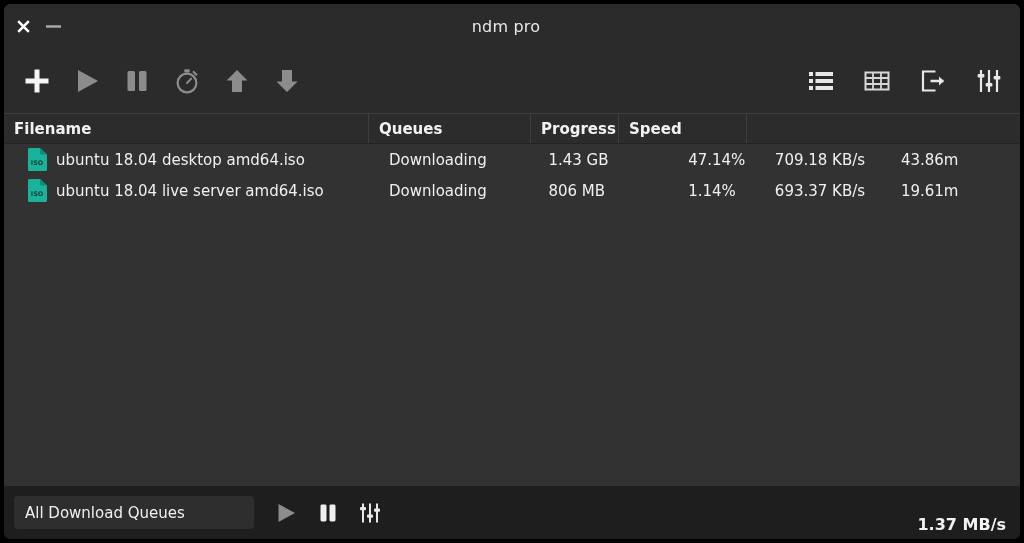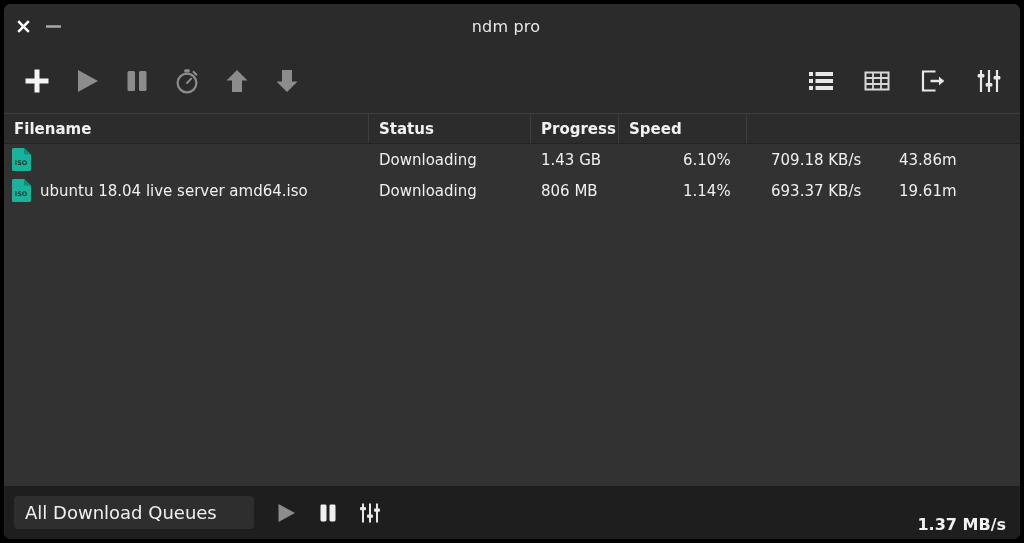--- a/index.html
+++ b/index.html
@@ -119,20 +119,21 @@
     border-right: 1px solid #3d3d3d;
     overflow: hidden;
     white-space: nowrap;
     cursor: pointer;
   }
   #rows { flex: 1 1 auto; min-height: 0; }
   .row {
     display: flex;
     height: 31px;
     cursor: pointer;
+    padding-left: 16px;
   }
   .cell {
     font-size: 15px;
     color: #f0f0f0;
     display: flex;
     align-items: center;
     padding-left: 10px;
     box-sizing: border-box;
     overflow: hidden;
     white-space: nowrap;
@@ -168,21 +169,21 @@
   }
   #queue-select {
     width: 240px;
     height: 33px;
     background: #2e2e2e;
     border-radius: 4px;
     display: flex;
     align-items: center;
     padding: 0 11px;
     box-sizing: border-box;
-    font-size: 18px;
+    font-size: 15px;
     color: #f0f0f0;
     cursor: pointer;
   }
   #status-actions {
     display: flex;
     align-items: center;
     margin-left: 16px;
   }
   #status-actions .sb-btn {
     width: 32px;
@@ -306,39 +307,40 @@
         </svg>
       </div>
 
     </div>
   </div>
 
   <div id="table">
 
     <div id="table-header">
       <div class="hcell c-name">Filename</div>
-      <div class="hcell c-status">Status</div>
+      <div class="hcell c-status">Queues</div>
       <div class="hcell c-progress">Progress</div>
       <div class="hcell c-speed">Speed</div>
       <div class="hcell c-extra"></div>
     </div>
 
     <div id="rows">
 
       <div class="row">
         <div class="cell name c-name">
           <svg class="file-icon" viewBox="0 0 19 23">
             <path d="M0 1.5 A1.5 1.5 0 0 1 1.5 0 H12 L19 6.4 V21.5 A1.5 1.5 0 0 1 17.5 23 H1.5 A1.5 1.5 0 0 1 0 21.5 Z" fill="#19b39b"></path>
             <path d="M12 0 L19 6.4 H13.2 A1.2 1.2 0 0 1 12 5.2 Z" fill="#0e8d79"></path>
             <text x="9" y="17.4" font-family="DejaVu Sans, sans-serif" font-size="6.4" font-weight="bold" fill="#123c36" text-anchor="middle">ISO</text>
           </svg>
+          <span>ubuntu 18.04 desktop amd64.iso</span>
         </div>
         <div class="cell c-status">Downloading</div>
         <div class="cell c-size">1.43 GB</div>
-        <div class="cell c-progress">6.10%</div>
+        <div class="cell c-progress">47.14%</div>
         <div class="cell c-speed">709.18 KB/s</div>
         <div class="cell c-eta">43.86m</div>
         <div class="cell c-extra"></div>
       </div>
 
       <div class="row">
         <div class="cell name c-name">
           <svg class="file-icon" viewBox="0 0 19 23">
             <path d="M0 1.5 A1.5 1.5 0 0 1 1.5 0 H12 L19 6.4 V21.5 A1.5 1.5 0 0 1 17.5 23 H1.5 A1.5 1.5 0 0 1 0 21.5 Z" fill="#19b39b"></path>
             <path d="M12 0 L19 6.4 H13.2 A1.2 1.2 0 0 1 12 5.2 Z" fill="#0e8d79"></path>

